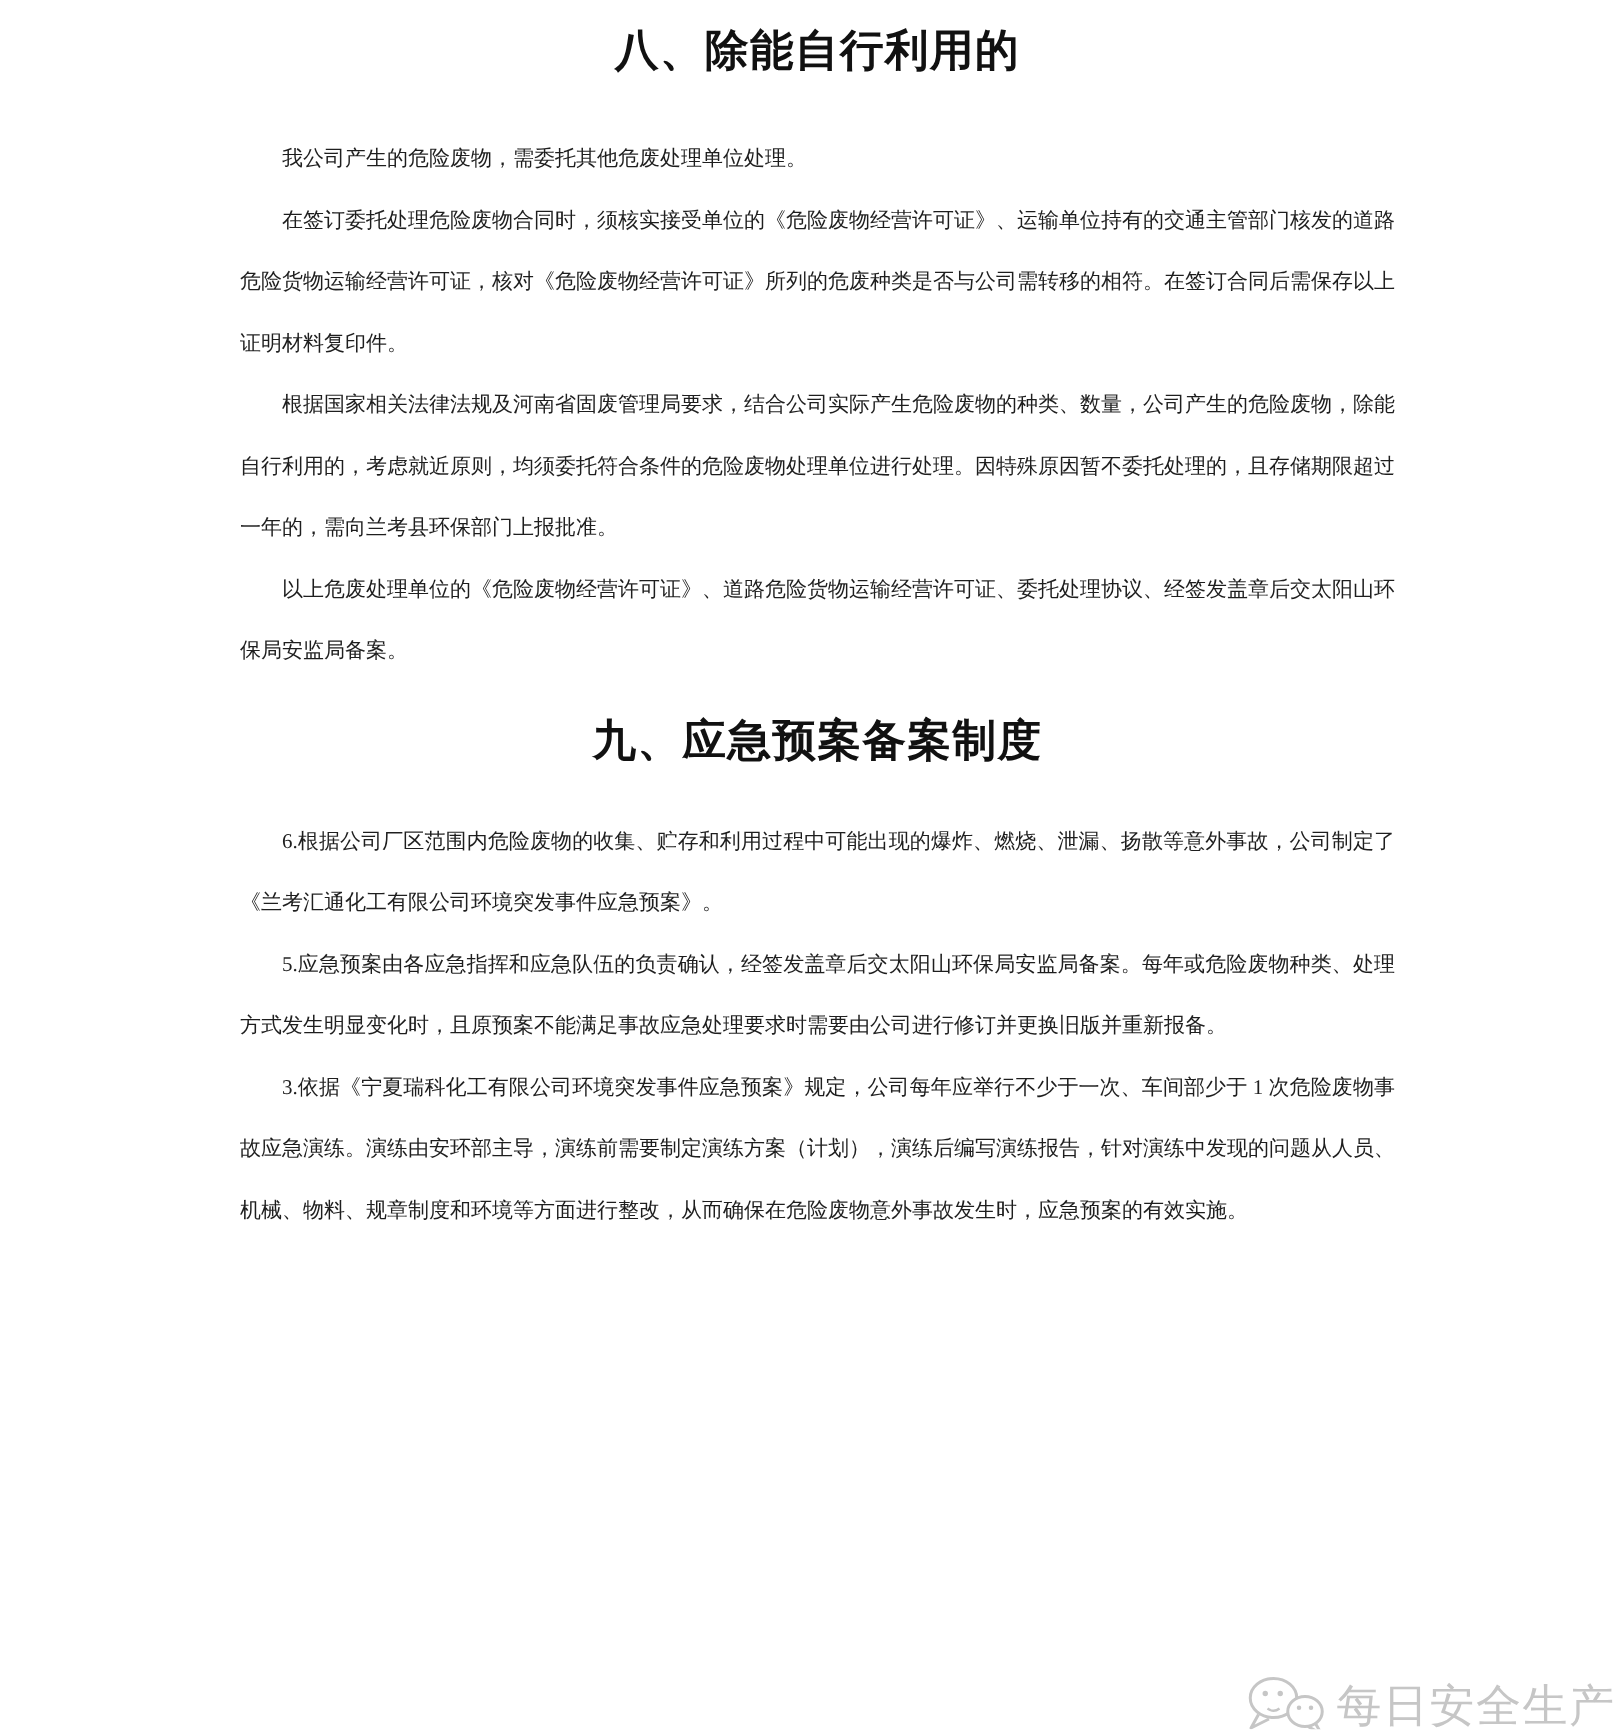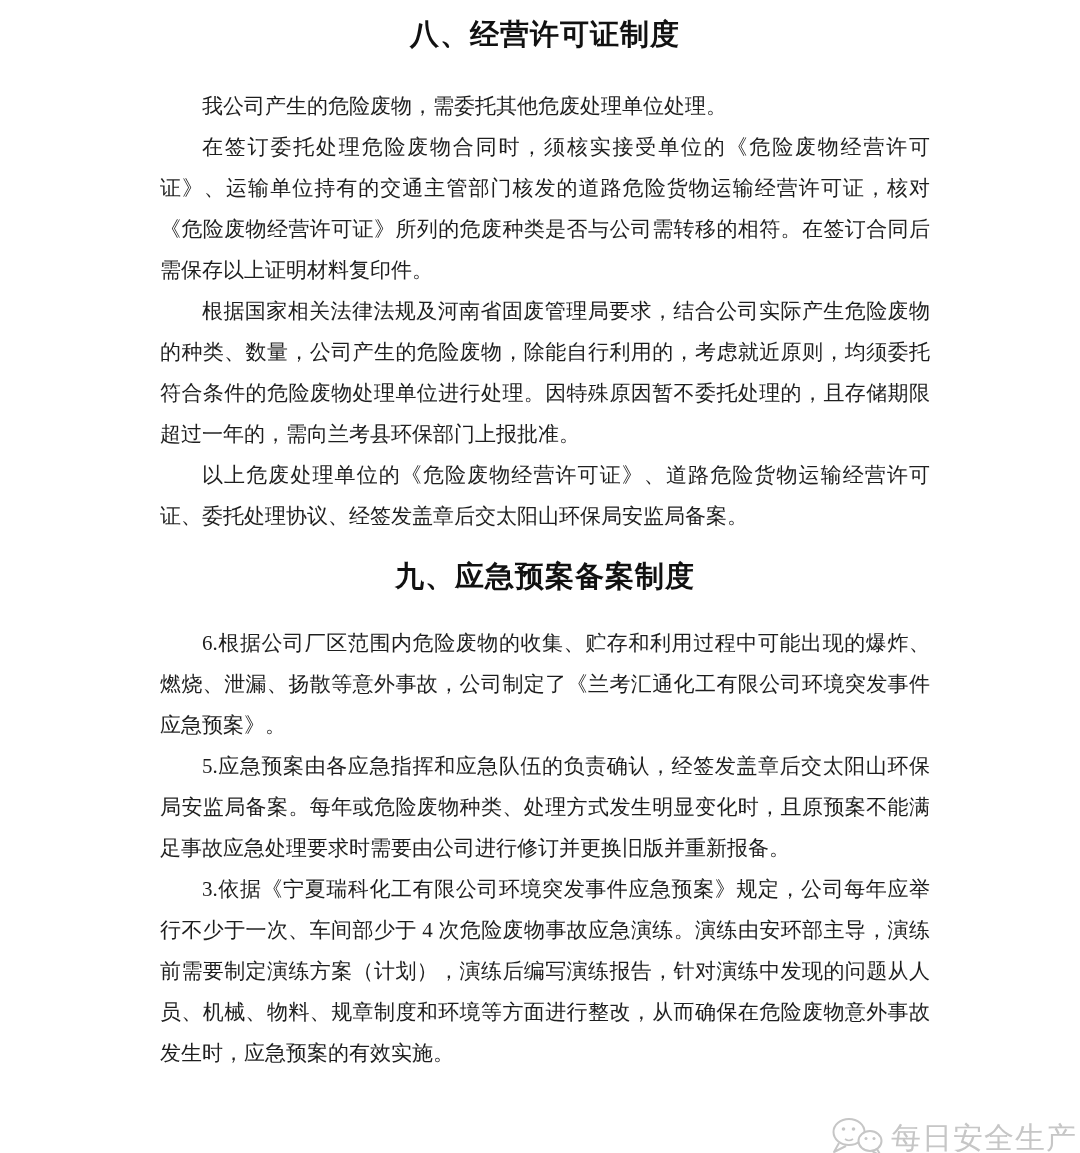--- a/index.html
+++ b/index.html
@@ -29,21 +29,21 @@
     line-height: 38px;
     text-align: center;
     color: #111111;
     margin: 0 0 33px 0;
     letter-spacing: 1px;
   }
   .section-title.second {
     margin: 20px 0 28px 0;
   }
   .doc p {
-    font-size: 21px;
+    font-size: 14px;
     line-height: 41px;
     color: #1e1e1e;
     text-align: justify;
     text-indent: 2em;
     margin: 0;
     word-break: break-all;
   }
   .watermark {
     position: absolute;
     left: 828px;
@@ -78,28 +78,28 @@
       <ellipse cx="42" cy="25" rx="11.5" ry="10" fill="#ffffff" stroke="#c6c6c6" stroke-width="2"></ellipse>
       <circle cx="38" cy="22.5" r="1.5" fill="#c6c6c6"></circle>
       <circle cx="46" cy="22.5" r="1.5" fill="#c6c6c6"></circle>
       <path d="M49 33 L53 40 L44 35" fill="none" stroke="#c6c6c6" stroke-width="2" stroke-linejoin="round"></path>
     </svg>
     <span class="wm-text">每日安全生产</span>
   </div>
 
   <div class="doc">
 
-    <h2 class="section-title">八、经营许可证制度</h2>
+    <h2 class="section-title">八、除能自行利用的</h2>
 
     <p>我公司产生的危险废物，需委托其他危废处理单位处理。</p>
     <p>在签订委托处理危险废物合同时，须核实接受单位的《危险废物经营许可证》、运输单位持有的交通主管部门核发的道路危险货物运输经营许可证，核对《危险废物经营许可证》所列的危废种类是否与公司需转移的相符。在签订合同后需保存以上证明材料复印件。</p>
     <p>根据国家相关法律法规及河南省固废管理局要求，结合公司实际产生危险废物的种类、数量，公司产生的危险废物，除能自行利用的，考虑就近原则，均须委托符合条件的危险废物处理单位进行处理。因特殊原因暂不委托处理的，且存储期限超过一年的，需向兰考县环保部门上报批准。</p>
     <p>以上危废处理单位的《危险废物经营许可证》、道路危险货物运输经营许可证、委托处理协议、经签发盖章后交太阳山环保局安监局备案。</p>
 
     <h2 class="section-title second">九、应急预案备案制度</h2>
 
     <p>6.根据公司厂区范围内危险废物的收集、贮存和利用过程中可能出现的爆炸、燃烧、泄漏、扬散等意外事故，公司制定了《兰考汇通化工有限公司环境突发事件应急预案》。</p>
     <p>5.应急预案由各应急指挥和应急队伍的负责确认，经签发盖章后交太阳山环保局安监局备案。每年或危险废物种类、处理方式发生明显变化时，且原预案不能满足事故应急处理要求时需要由公司进行修订并更换旧版并重新报备。</p>
-    <p>3.依据《宁夏瑞科化工有限公司环境突发事件应急预案》规定，公司每年应举行不少于一次、车间部少于 4 次危险废物事故应急演练。演练由安环部主导，演练前需要制定演练方案（计划），演练后编写演练报告，针对演练中发现的问题从人员、机械、物料、规章制度和环境等方面进行整改，从而确保在危险废物意外事故发生时，应急预案的有效实施。</p>
+    <p>3.依据《宁夏瑞科化工有限公司环境突发事件应急预案》规定，公司每年应举行不少于一次、车间部少于 1 次危险废物事故应急演练。演练由安环部主导，演练前需要制定演练方案（计划），演练后编写演练报告，针对演练中发现的问题从人员、机械、物料、规章制度和环境等方面进行整改，从而确保在危险废物意外事故发生时，应急预案的有效实施。</p>
 
   </div>
 
 </div>
 
 </body></html>

